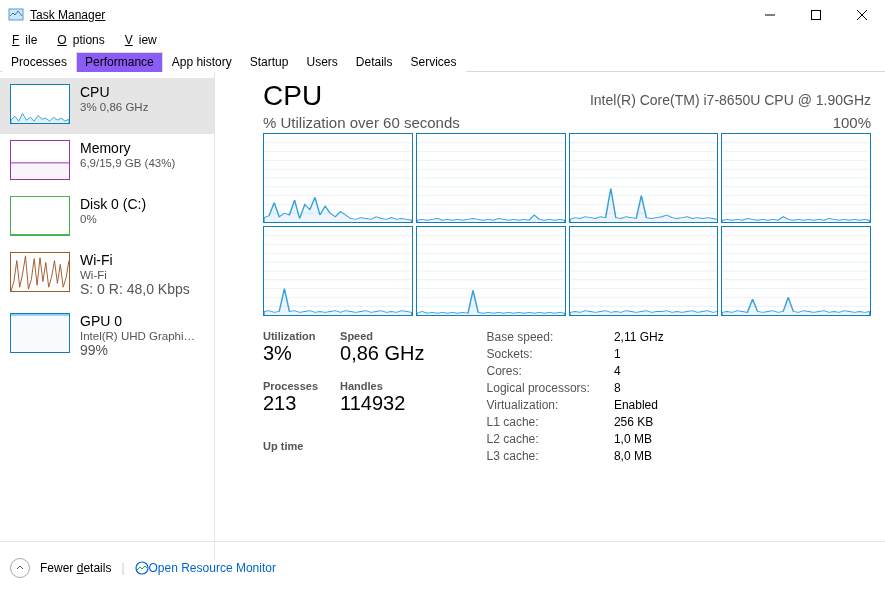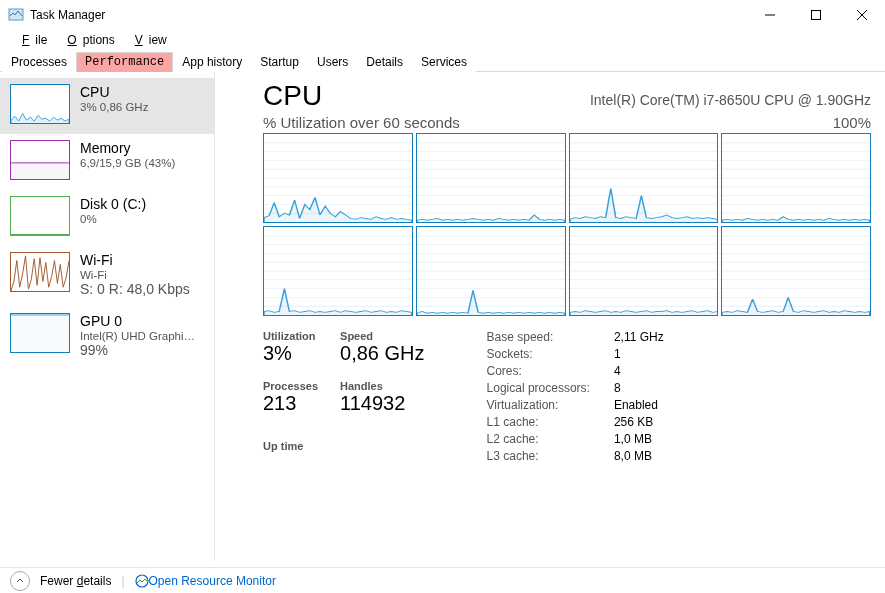--- a/index.html
+++ b/index.html
@@ -12,20 +12,21 @@
     height: 593px;
     overflow: hidden;
     position: relative;
   }
   
   .titlebar {
     display: flex;
     align-items: center;
     height: 30px;
     padding-left: 8px;
+    text-decoration: underline;
   }
   .titlebar .icon {
     width: 16px; height: 16px;
     margin-right: 6px;
     display: inline-flex; align-items: center; justify-content: center;
   }
   .titlebar .title { font-size: 12px; }
   .winbtns {
     margin-left: auto;
     display: flex;
@@ -33,21 +34,21 @@
   .winbtns div {
     width: 46px; height: 30px;
     display: flex; align-items: center; justify-content: center;
     font-family: "Segoe UI Symbol", sans-serif;
   }
   .winbtns svg { stroke: #000; stroke-width: 1; fill: none; }
   
   .menubar {
     display: flex;
     gap: 2px;
-    padding: 0 16px;
+    padding: 0 6px;
     height: 19px;
     align-items: center;
   }
   .menubar span {
     padding: 0 6px;
     font-size: 12px;
   }
   .menubar span u { text-decoration: underline; }
   
   .tabs {
@@ -62,22 +63,21 @@
     padding: 2px 8px 3px;
     font-size: 12px;
     border: 1px solid transparent;
     border-bottom: none;
     position: relative;
     top: 1px;
     background: #fff;
   }
   .tab.active {
     border-color: #d9d9d9;
-    background: #fca5a5;
-    font-family: Liberation Mono, monospace;
+    background: #8b5cf6;
   }
   
   .main {
     display: flex;
     height: calc(100% - 30px - 19px - 21px - 34px);
     gap: 32px;
   }
   
   .sidebar {
     width: 215px;
@@ -169,21 +169,21 @@
     row-gap: 3px;
     font-size: 12px;
     color: #555;
     align-content: start;
   }
   .stats-right .rv { color: #000; }
   
   .footer {
     position: absolute;
     bottom: 0; left: 0; right: 0;
-    height: 26px;
+    height: 52px;
     border-top: 1px solid #e5e5e5;
     display: flex;
     align-items: center;
     padding: 8px 10px;
     gap: 10px;
     font-size: 12px;
   }
   .circle-btn {
     width: 20px; height: 20px;
     border: 1px solid #aaa;

